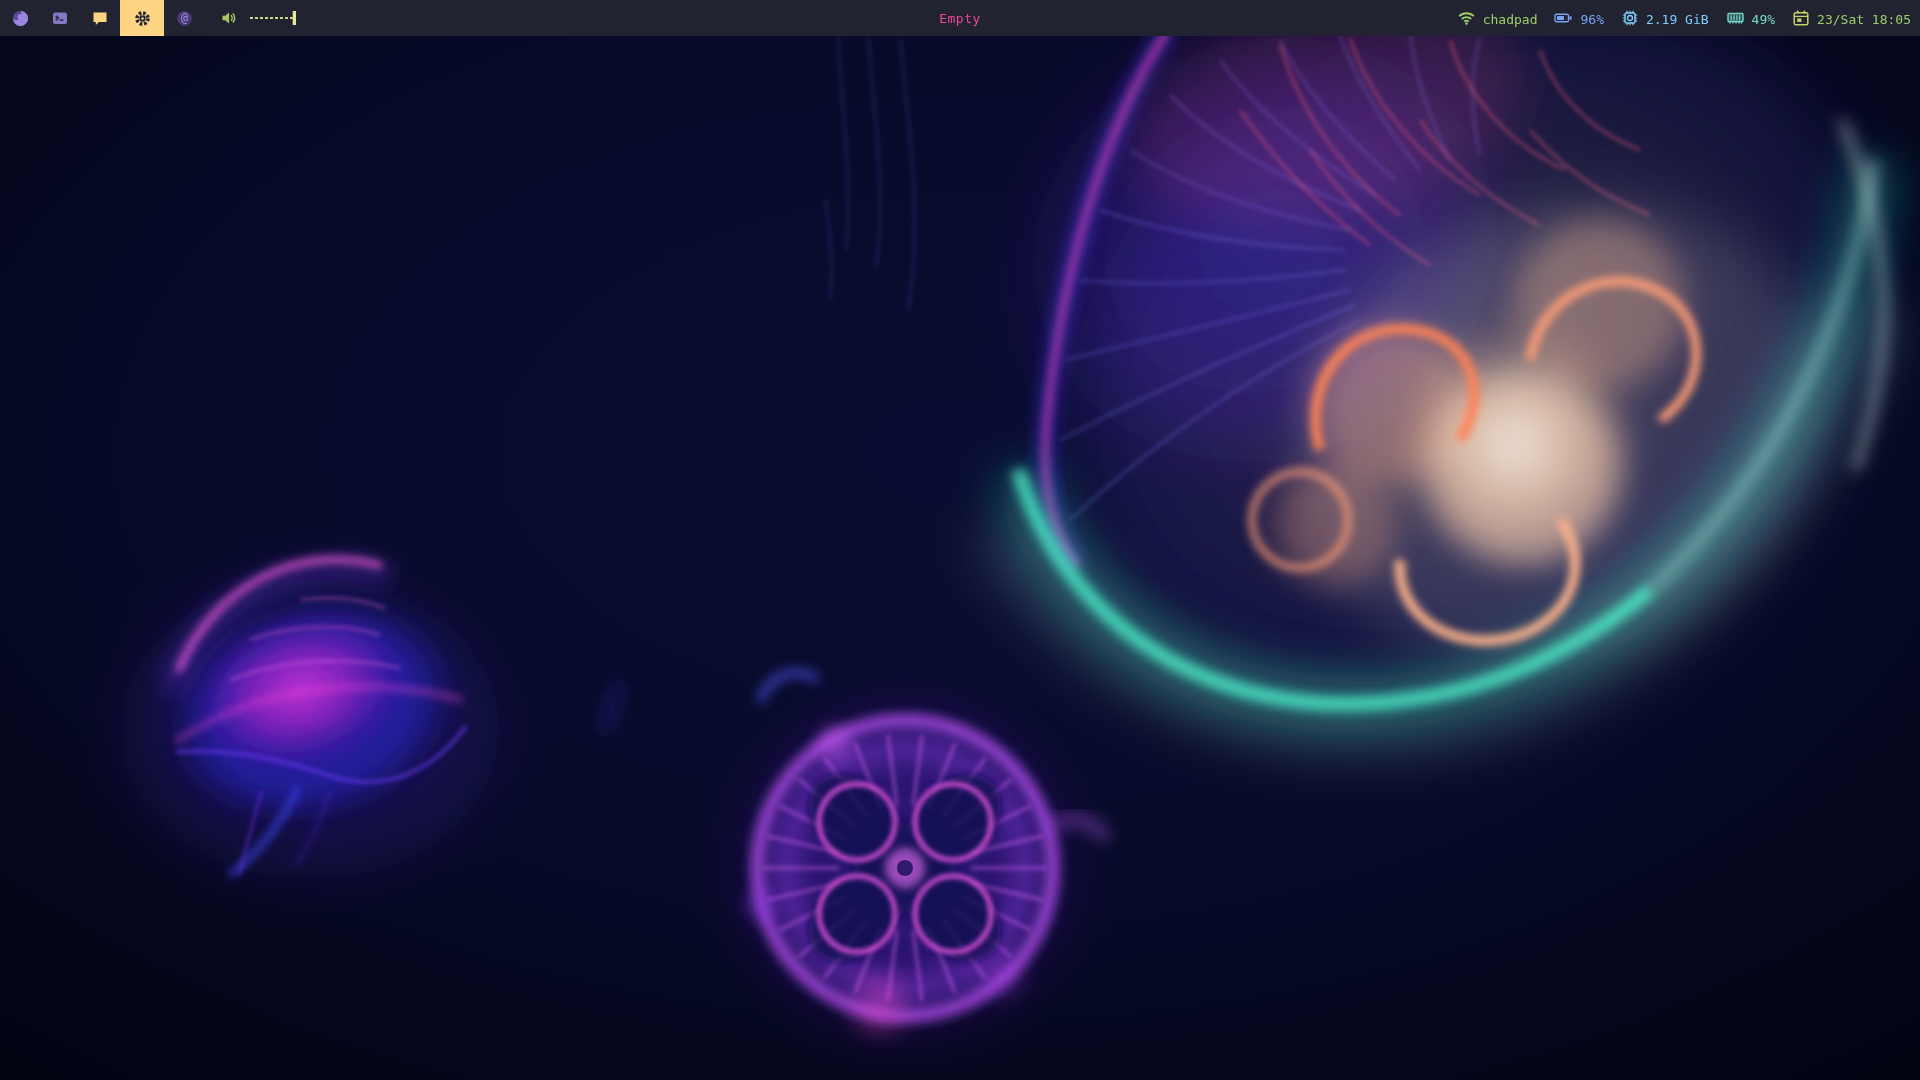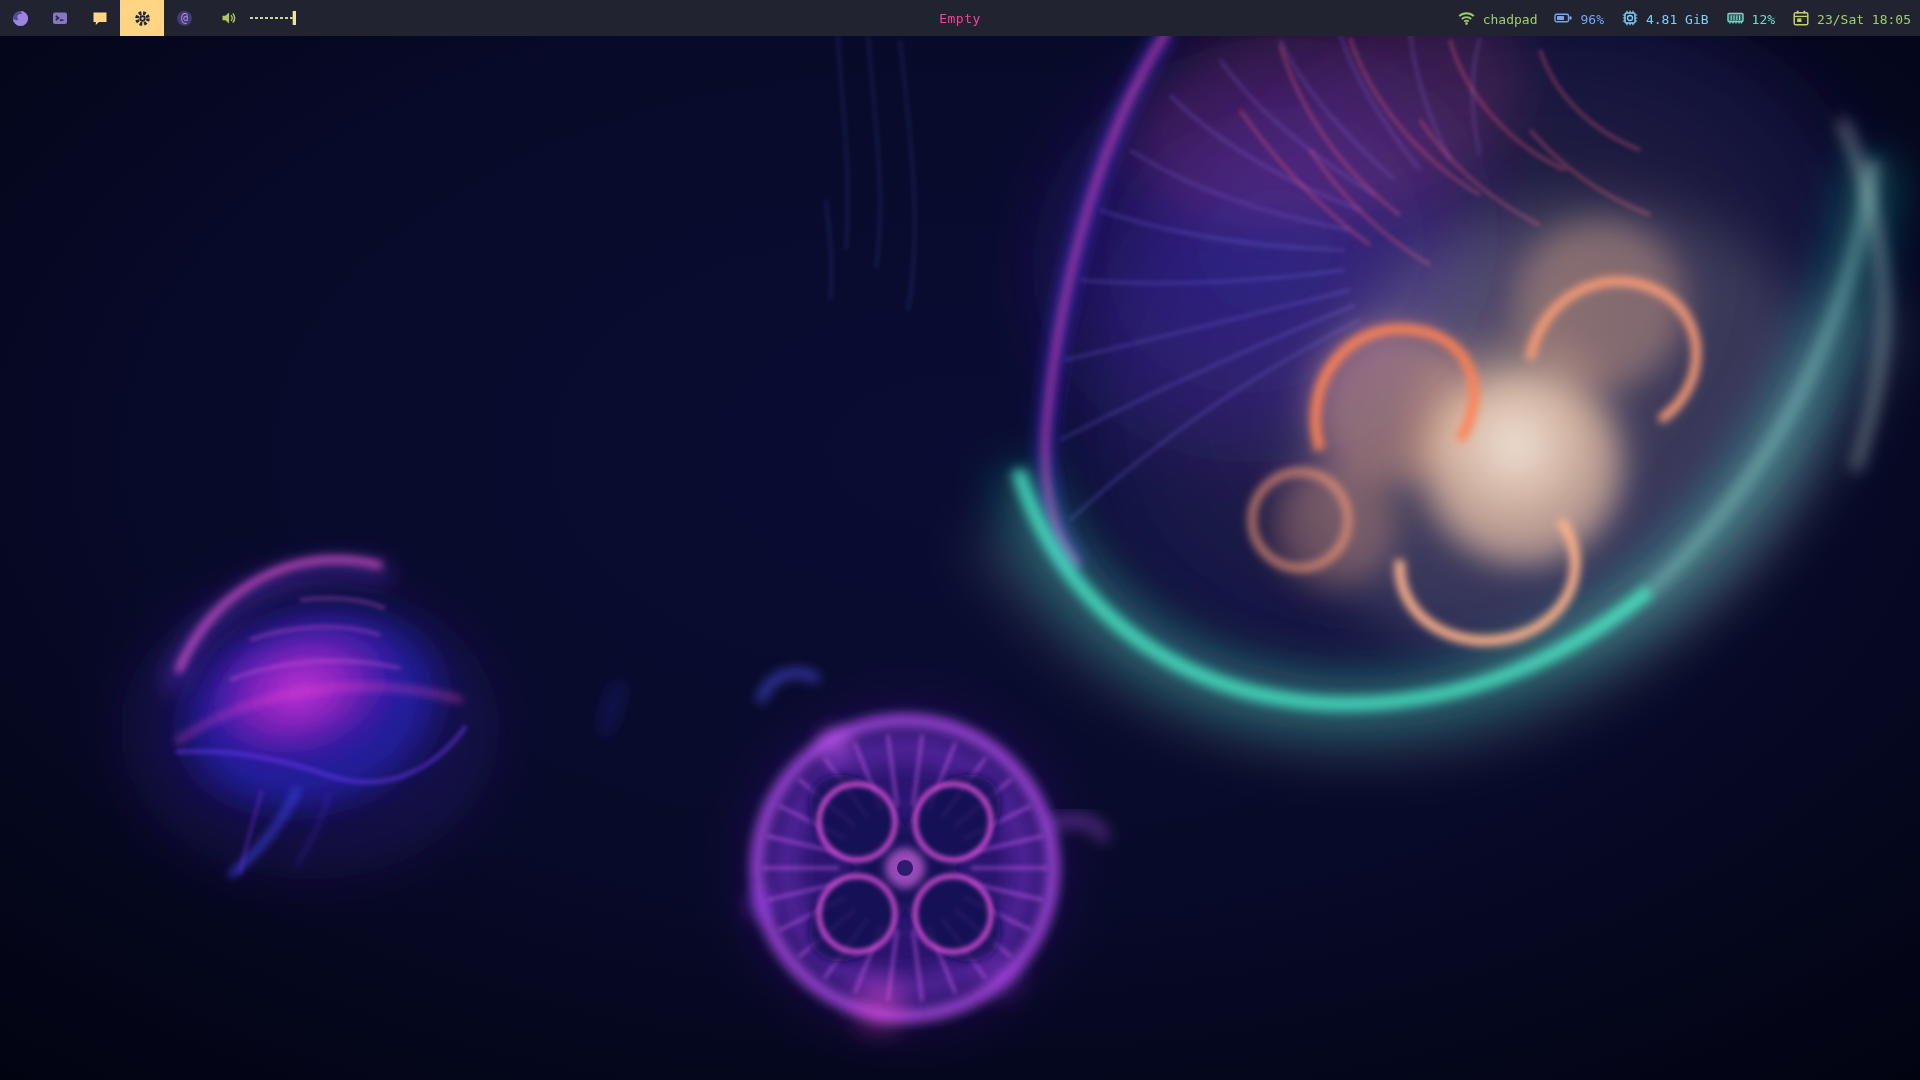--- a/index.html
+++ b/index.html
@@ -297,29 +297,29 @@
     </div>
     <div class="seg cyan">
       <svg class="icon" width="18" height="18" viewBox="0 0 18 18">
         <rect x="4" y="4" width="10" height="10" rx="1.6" stroke="#7dcfff" stroke-width="1.5" fill="none"></rect>
         <circle cx="9" cy="9" r="2.5" stroke="#7dcfff" stroke-width="1.3" fill="none"></circle>
         <g stroke="#7dcfff" stroke-width="1.2">
           <path d="M6 4 V1.8 M9 4 V1.8 M12 4 V1.8 M6 14 V16.2 M9 14 V16.2 M12 14 V16.2"></path>
           <path d="M4 6 H1.8 M4 9 H1.8 M4 12 H1.8 M14 6 H16.2 M14 9 H16.2 M14 12 H16.2"></path>
         </g>
       </svg>
-      <span>4.81 GiB</span>
+      <span>2.19 GiB</span>
     </div>
     <div class="seg teal">
       <svg class="icon" width="19" height="18" viewBox="0 0 19 18">
         <rect x="2" y="4.5" width="15" height="8" rx="1" stroke="#73daca" stroke-width="1.4" fill="rgba(115,218,202,0.25)"></rect>
         <path d="M5.2 6.2 V11 M8 6.2 V11 M10.8 6.2 V11 M13.6 6.2 V11" stroke="#73daca" stroke-width="1.2"></path>
         <path d="M4 12.5 v2 M7 12.5 v2 M10 12.5 v2 M13 12.5 v2 M15.5 12.5 v2" stroke="#73daca" stroke-width="1.4"></path>
       </svg>
-      <span>12%</span>
+      <span>49%</span>
     </div>
     <div class="seg green">
       <svg class="icon" width="18" height="18" viewBox="0 0 18 18">
         <rect x="2.2" y="3.8" width="13.6" height="12" rx="1.6" stroke="#c3cf6b" stroke-width="1.5" fill="none"></rect>
         <line x1="2.2" y1="7.4" x2="15.8" y2="7.4" stroke="#c3cf6b" stroke-width="1.3"></line>
         <rect x="4.8" y="1.4" width="1.7" height="3.4" rx="0.8" fill="#c3cf6b"></rect>
         <rect x="11.5" y="1.4" width="1.7" height="3.4" rx="0.8" fill="#c3cf6b"></rect>
         <rect x="5.2" y="9.4" width="4.2" height="3.6" fill="#c3cf6b"></rect>
       </svg>
       <span>23/Sat 18:05</span>

